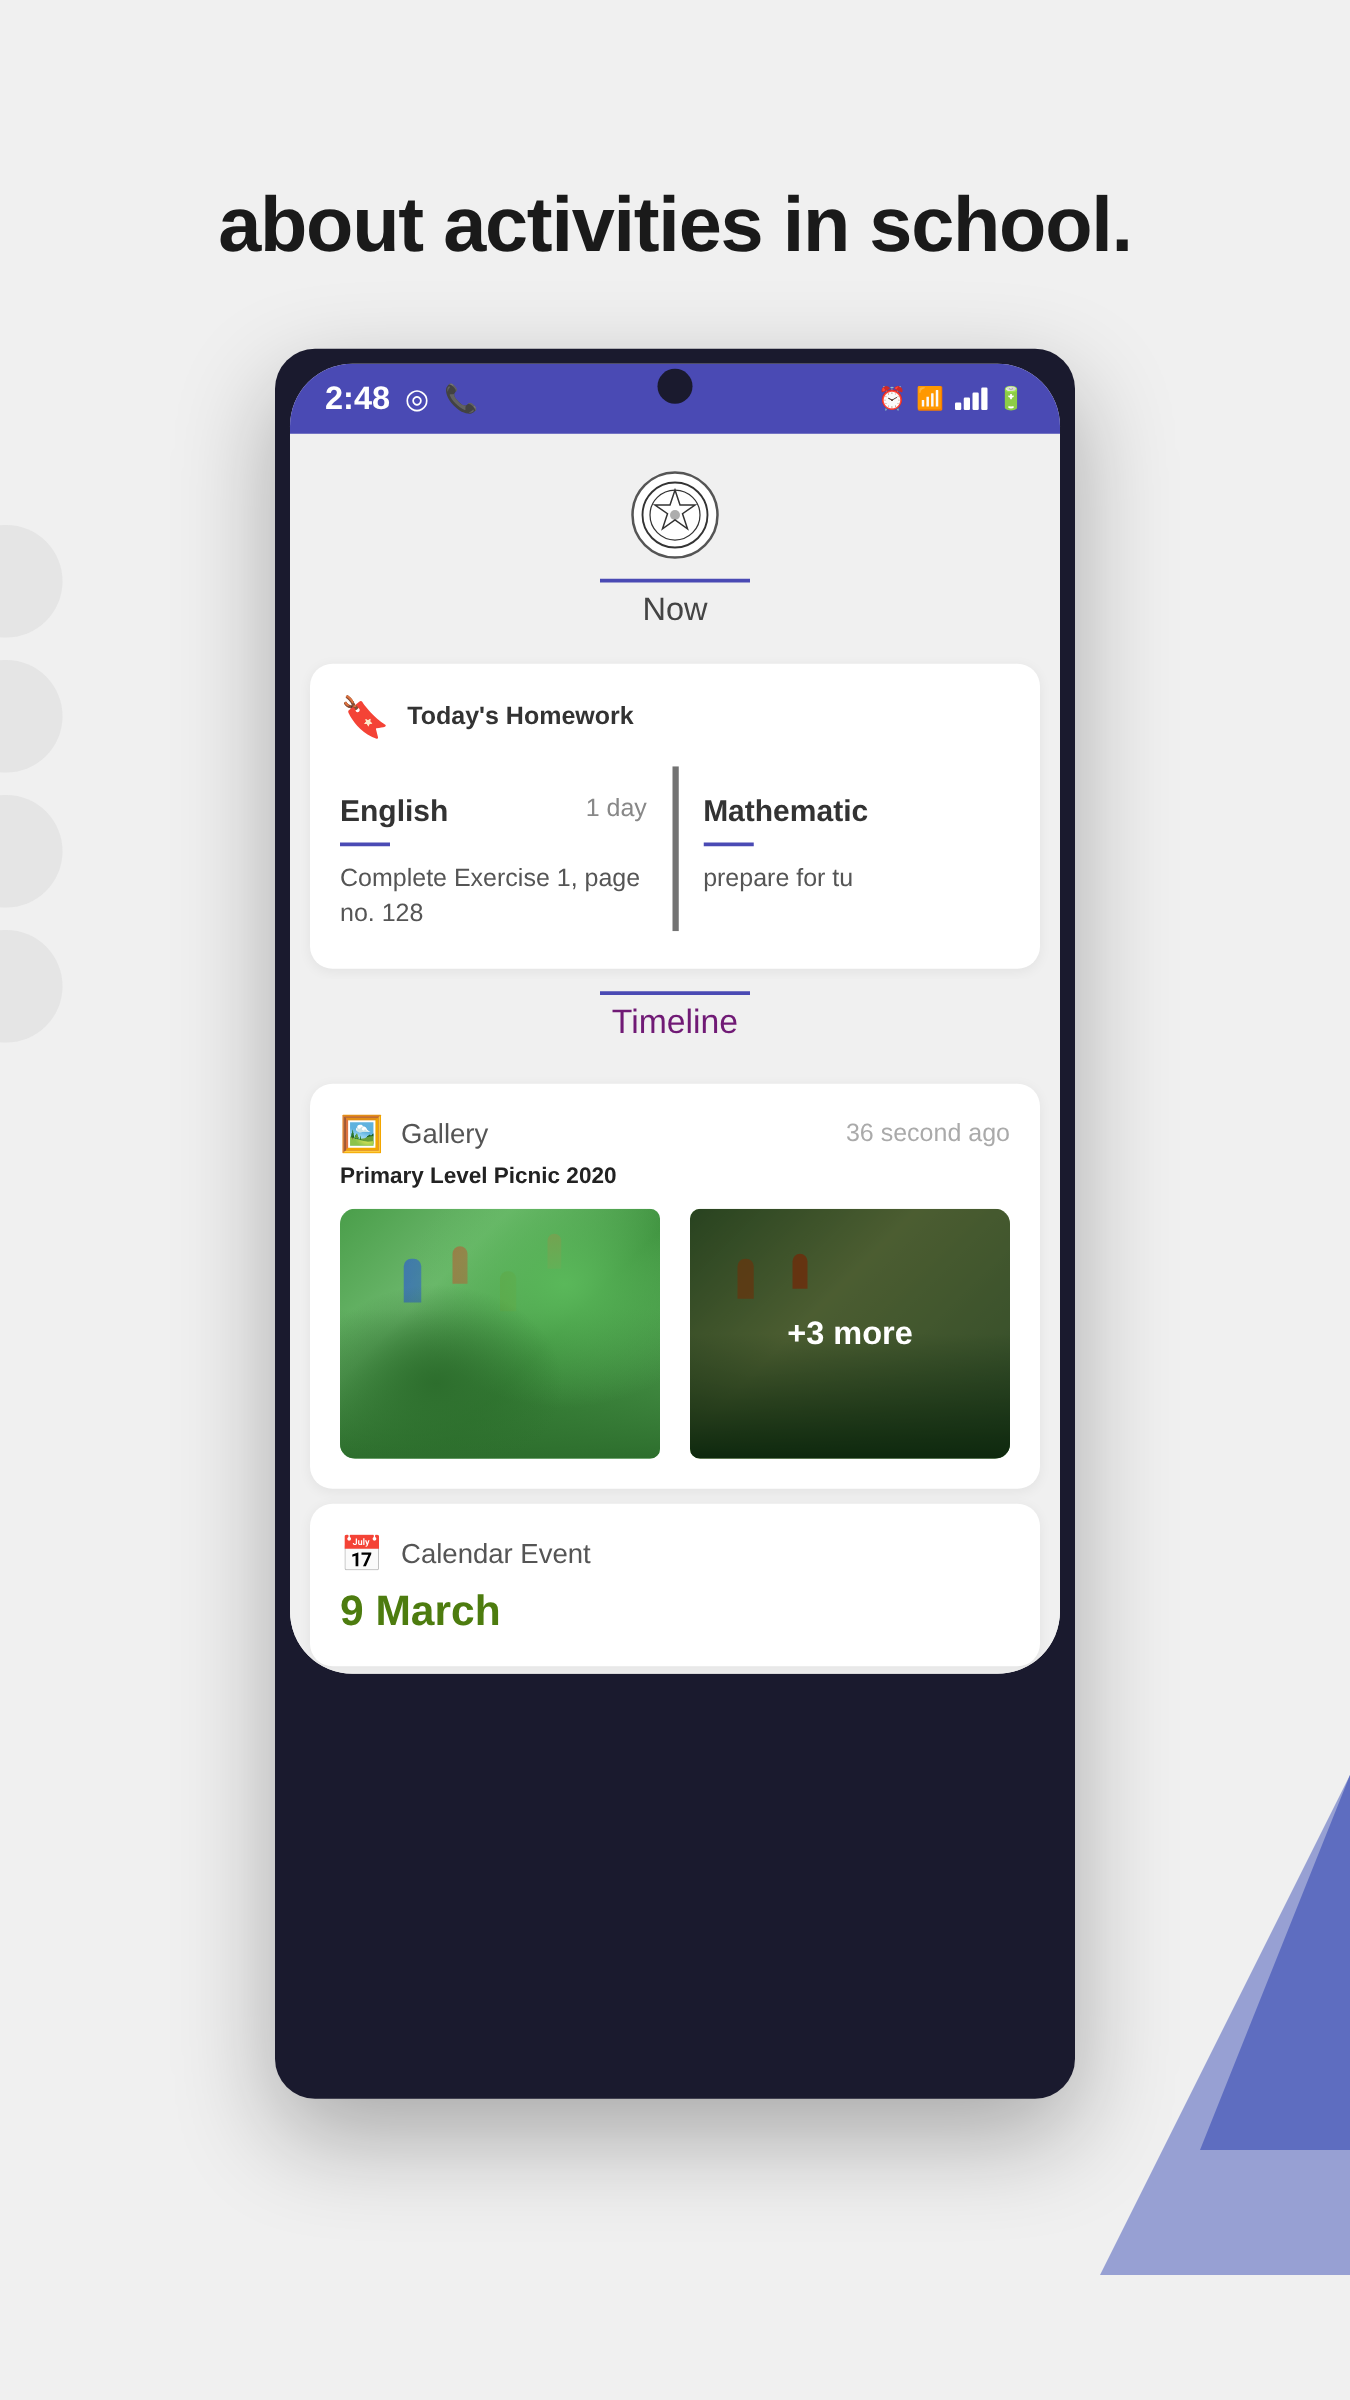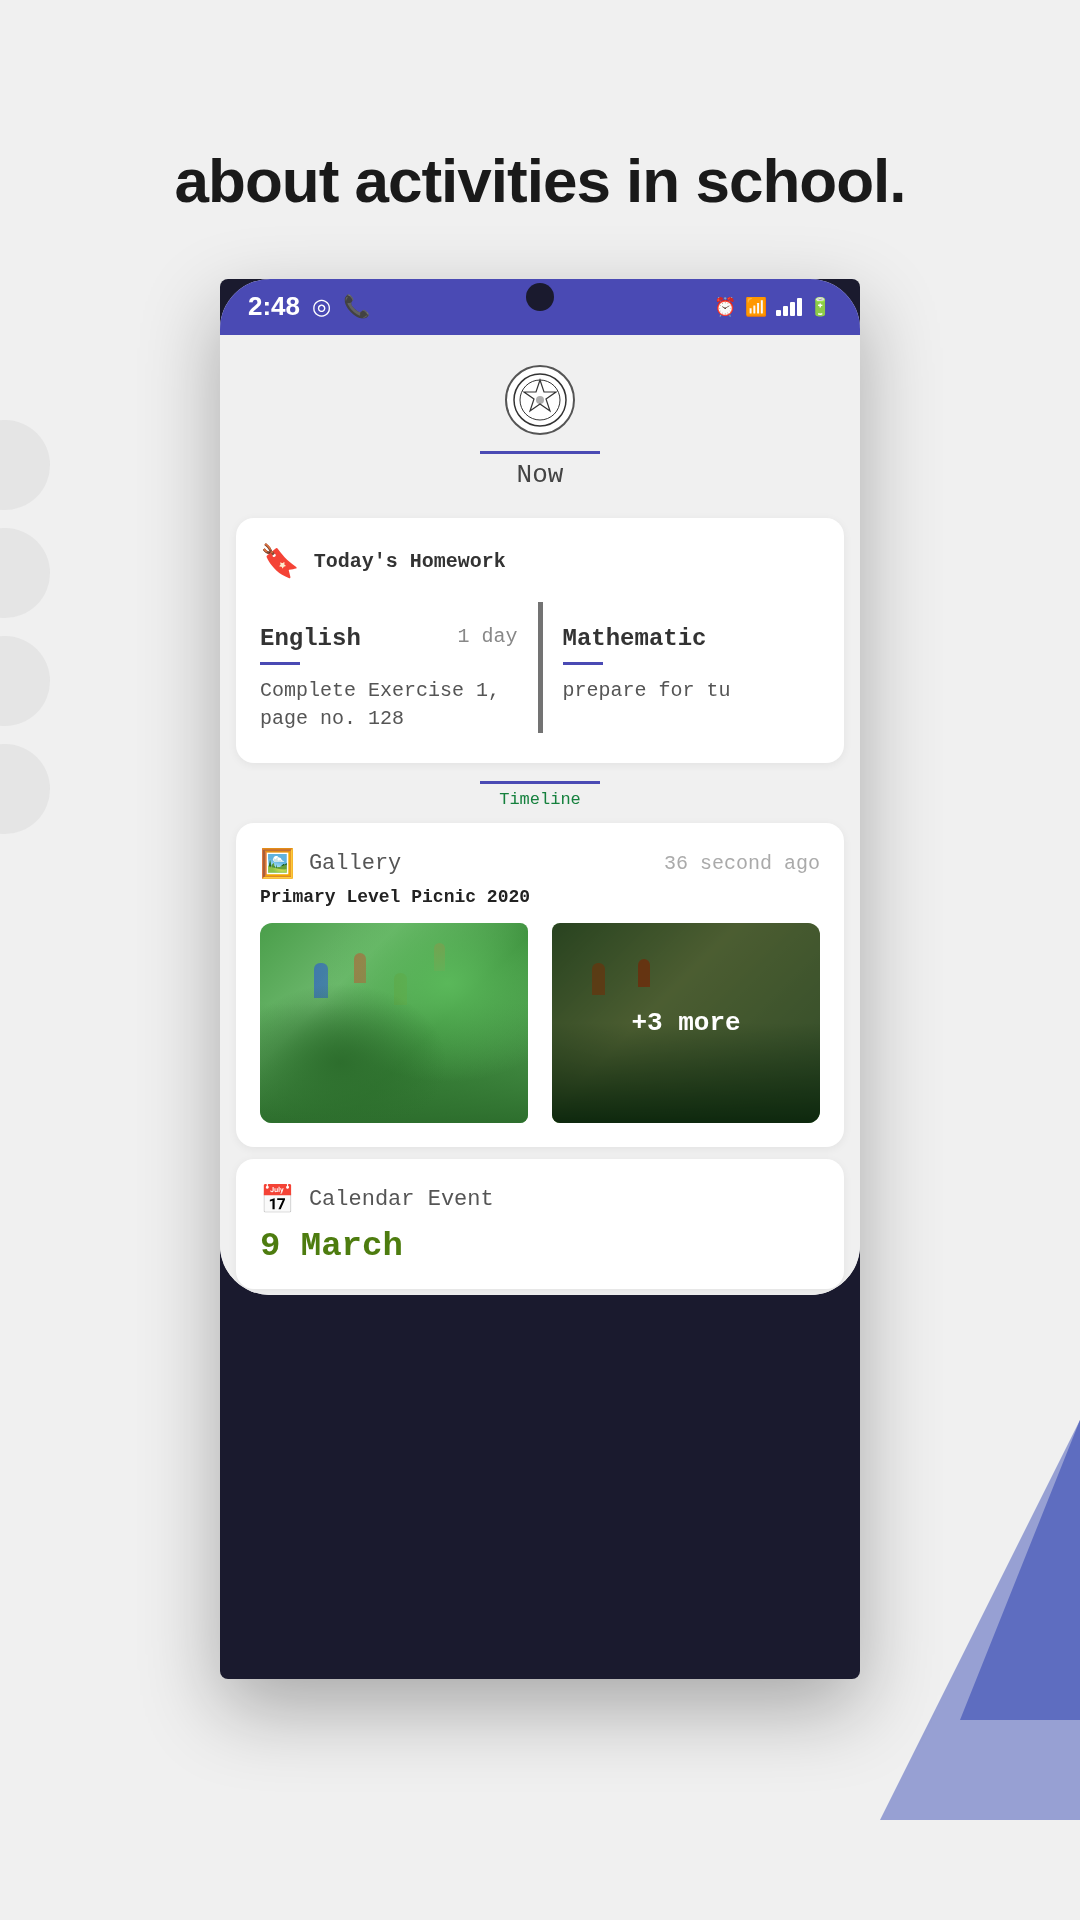--- a/index.html
+++ b/index.html
@@ -71,22 +71,22 @@
       color: #1a1a1a;
       line-height: 1.2;
       letter-spacing: -1px;
     }
 
     
     .phone-frame {
       width: 640px;
       min-height: 1400px;
       background: #1a1a2e;
-      border-radius: 8px;
-      padding: 0;
+      border-radius: 32px;
+      padding: 12px;
       position: relative;
       box-shadow: 0 30px 80px rgba(0,0,0,0.3);
       z-index: 10;
     }
 
     .phone-screen {
       width: 100%;
       min-height: 100%;
       background: #f5f5f5;
       border-radius: 50px;
@@ -141,21 +141,20 @@
     }
 
     
     .app-content {
       flex: 1;
       display: flex;
       flex-direction: column;
       align-items: center;
       padding: 0;
       background: #f0f0f0;
-      font-family: Liberation Mono, monospace;
     }
 
     
     .school-logo-area {
       display: flex;
       flex-direction: column;
       align-items: center;
       padding: 30px 0 10px;
       width: 100%;
       background: #f0f0f0;
@@ -282,23 +281,23 @@
     }
 
     .timeline-tab-underline {
       width: 120px;
       height: 3px;
       background: #4a4ab4;
       margin-bottom: 6px;
     }
 
     .timeline-label {
-      font-size: 17px;
-      color: #15803d;
-      margin-bottom: 8px;
+      font-size: 27px;
+      color: #701a75;
+      margin-bottom: 28px;
     }
 
     
     .timeline-card {
       width: calc(100% - 32px);
       margin: 6px 16px;
       background: white;
       border-radius: 18px;
       padding: 24px;
       box-shadow: 0 2px 10px rgba(0,0,0,0.06);

